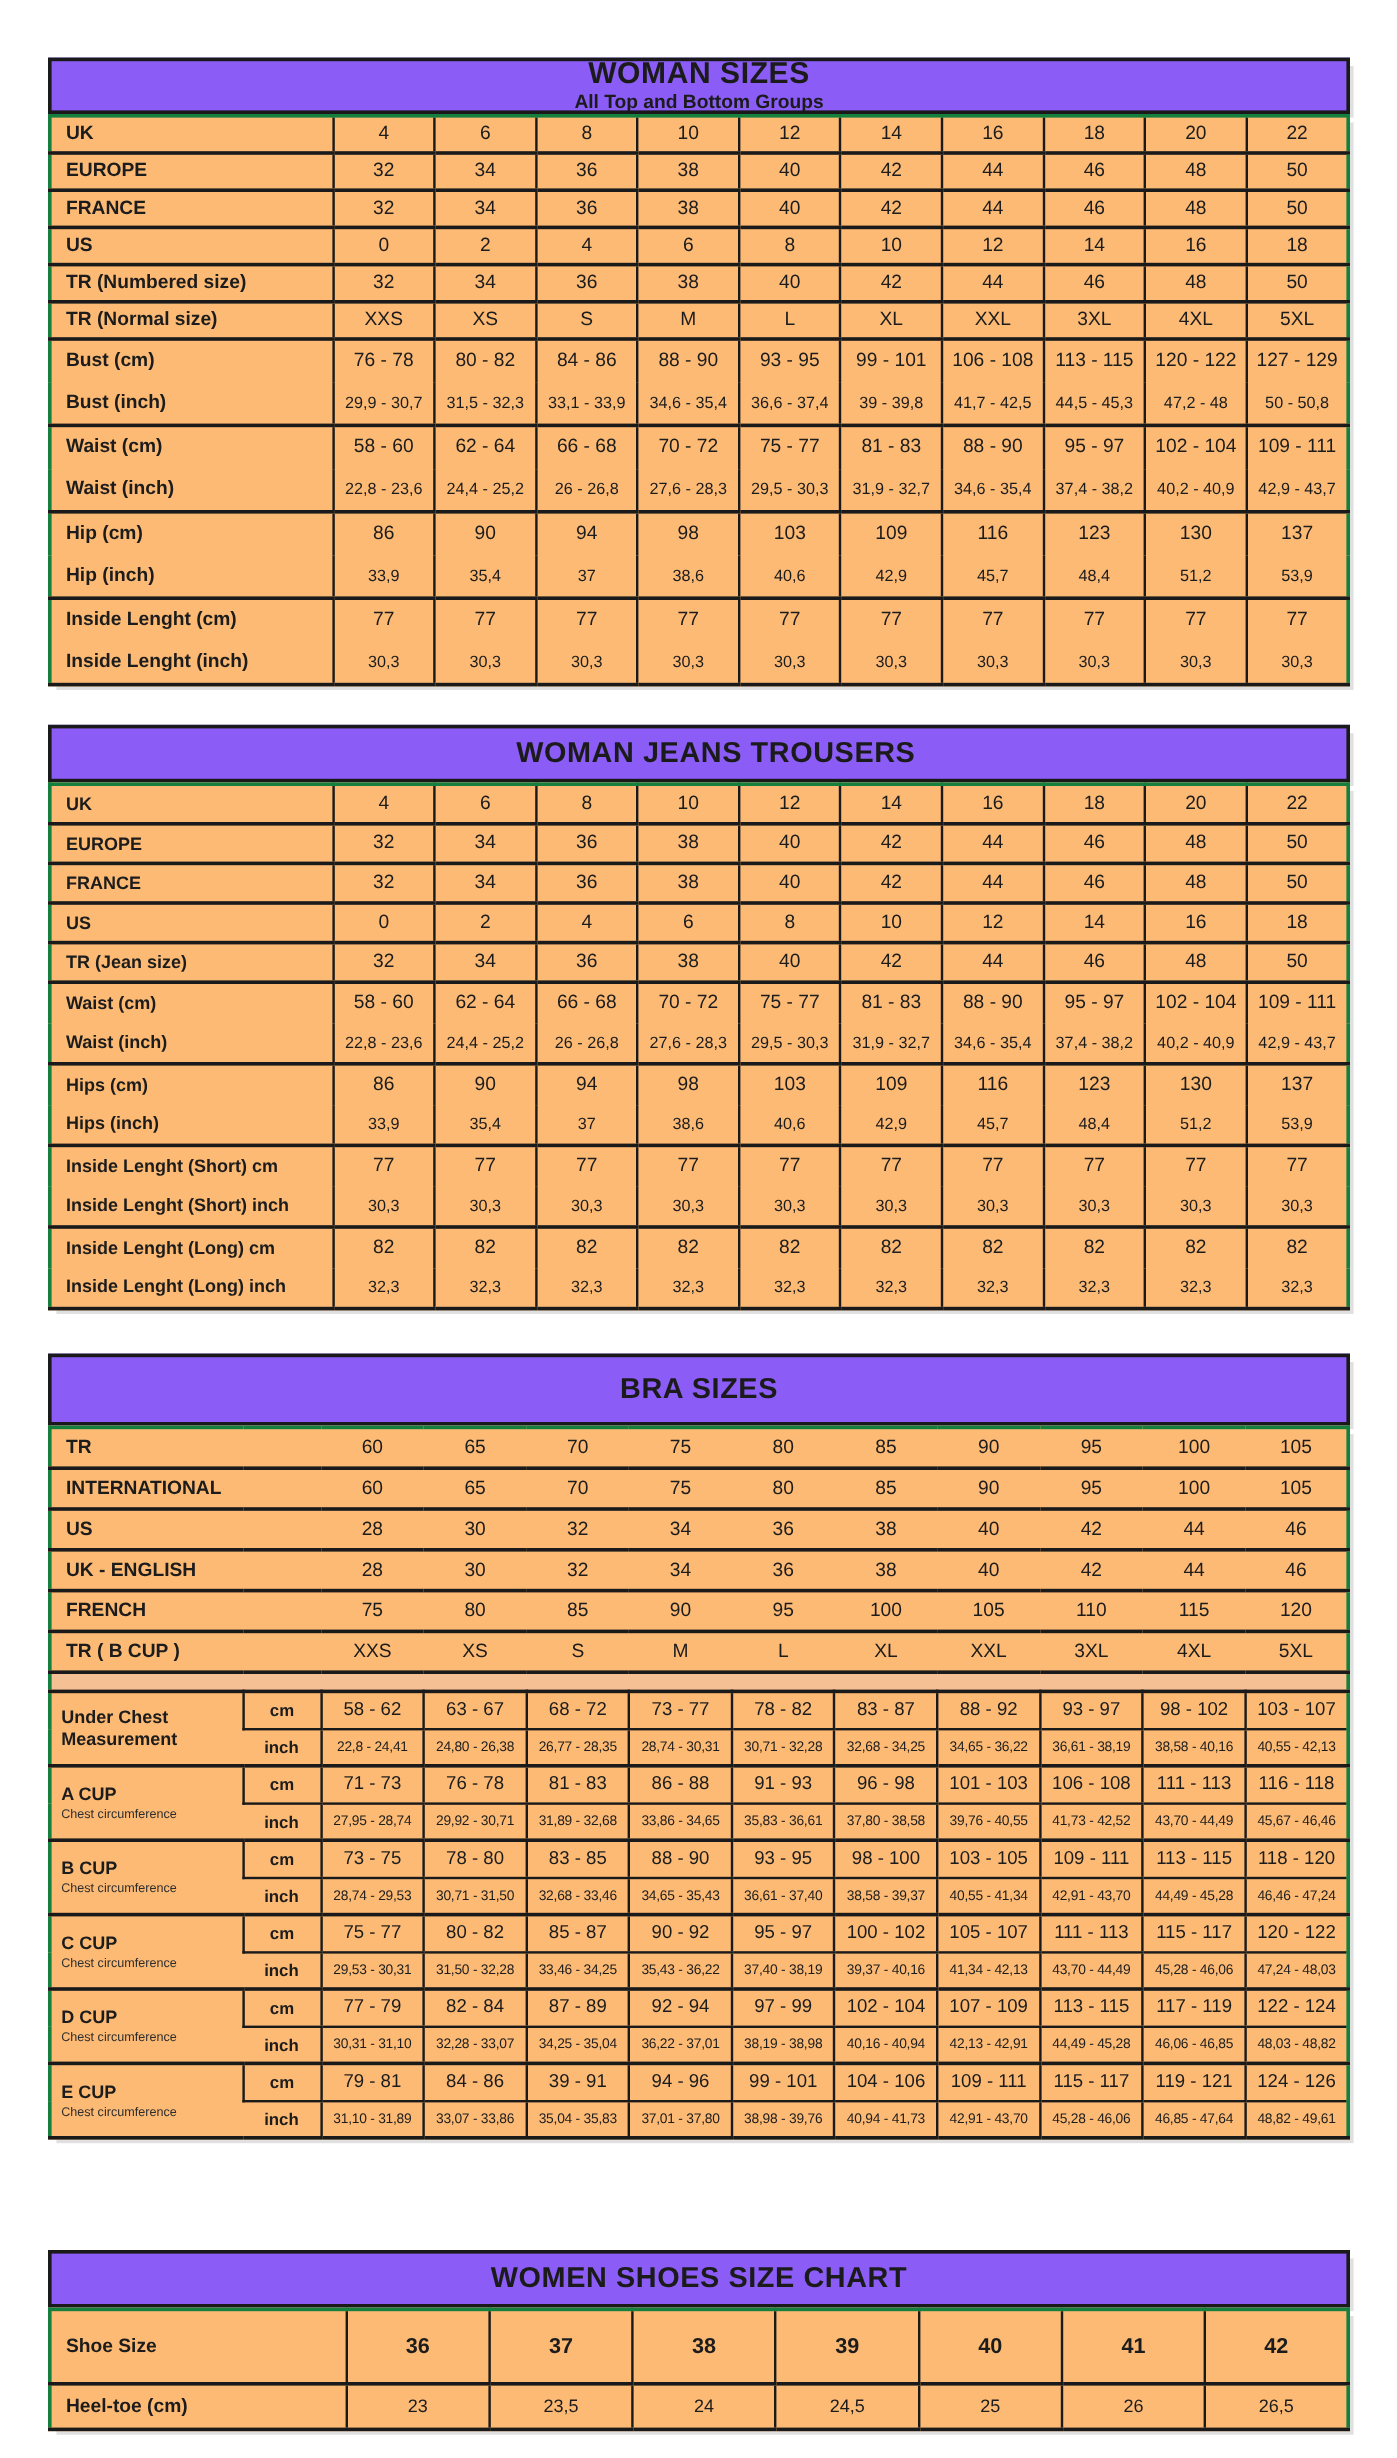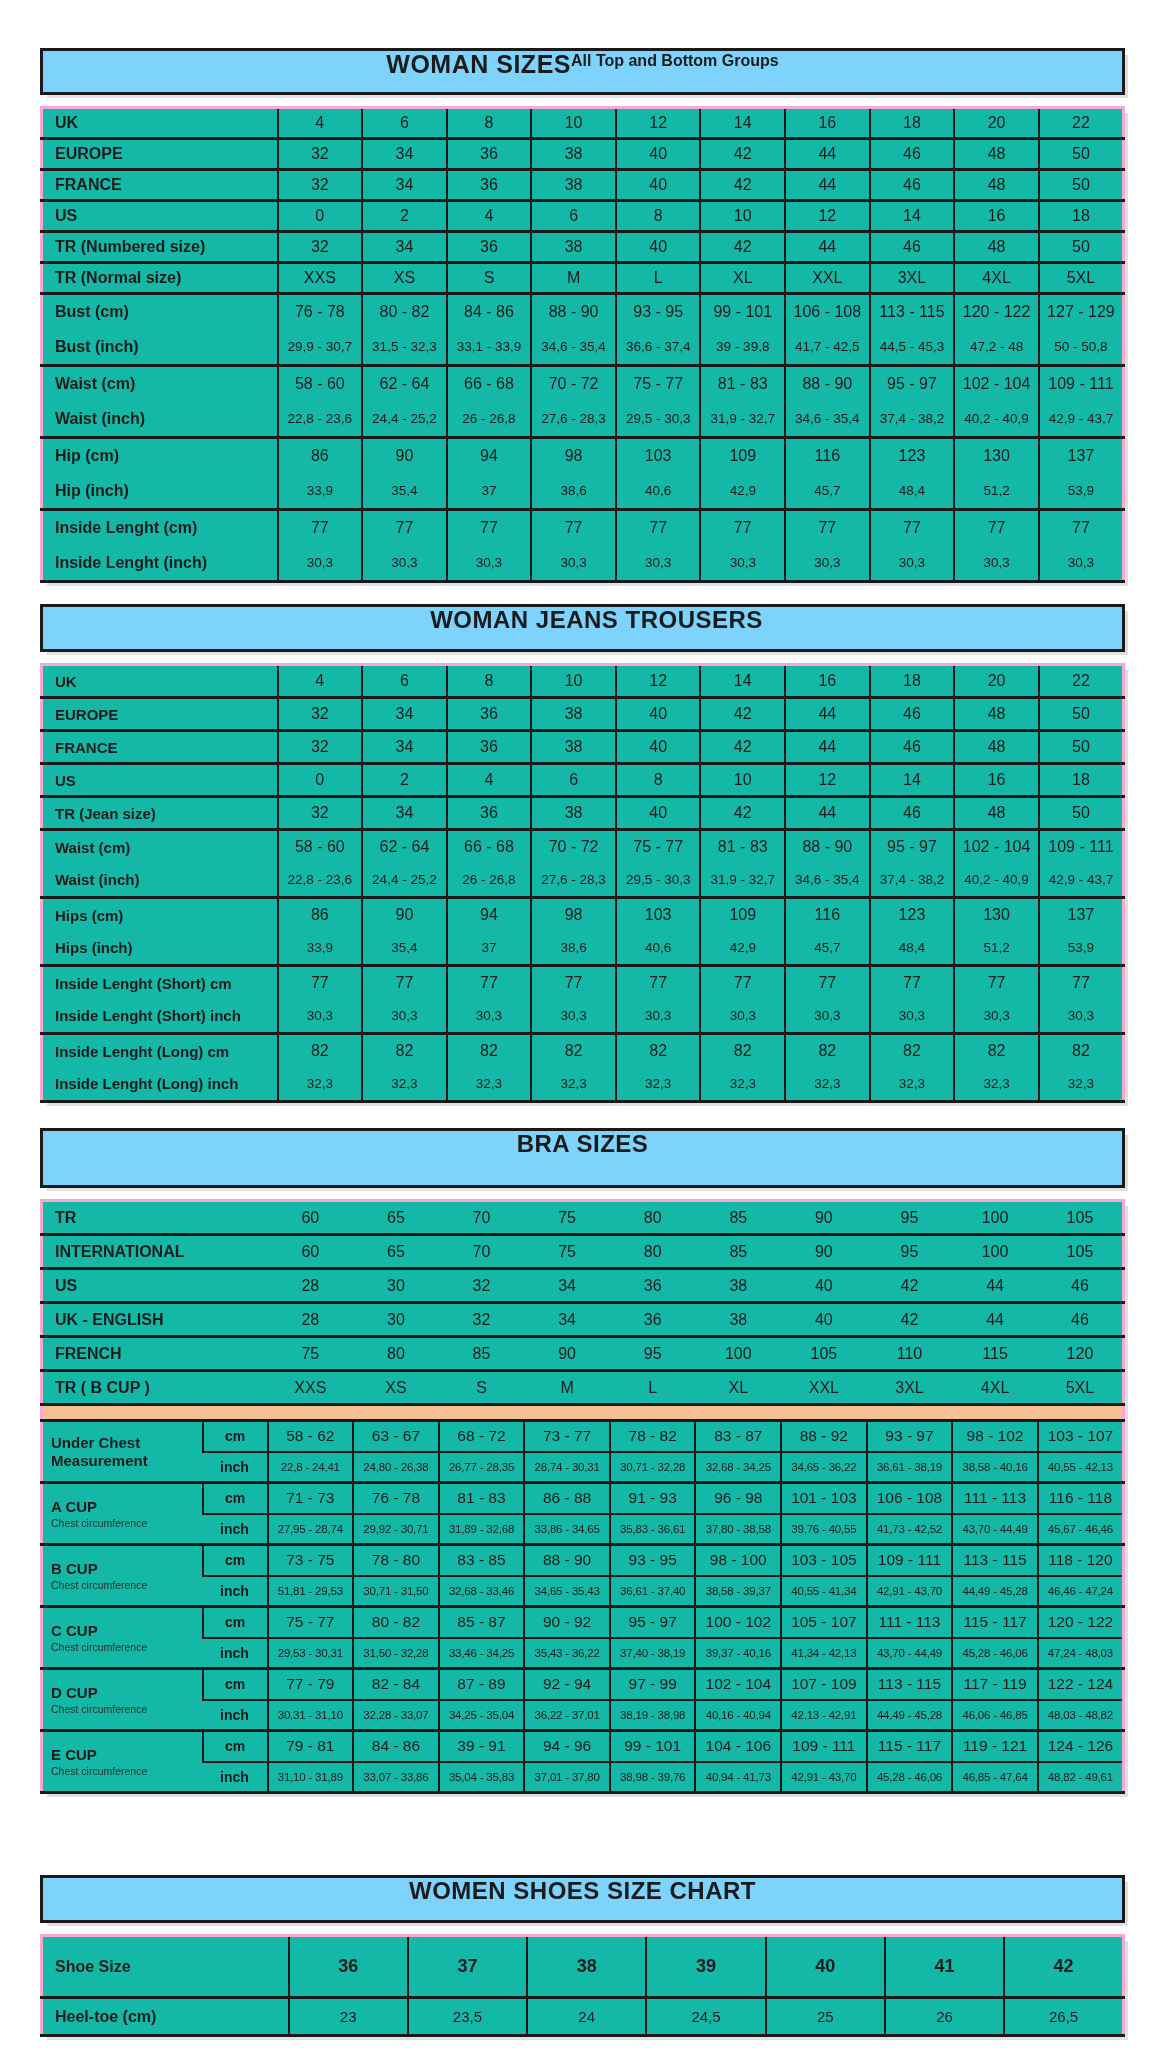--- a/index.html
+++ b/index.html
@@ -9,35 +9,35 @@
     font-family:"Liberation Sans", sans-serif; color:#1c1c1c;
     overflow:hidden;
   }
   .tblock { position:absolute; left:40px; width:1085px; }
   #t-woman { top:48px; }
   #t-jeans { top:604px; }
   #t-bra   { top:1128px; }
   #t-shoes { top:1830px; }
 
   .band {
-    background:#7dd3fc; border:3px solid #1a1a1a;
-    text-align:center; display:flex; justify-content:center;
+    background:#8b5cf6; border:3px solid #1a1a1a;
+    text-align:center; display:flex; flex-direction:column; justify-content:center;
     box-shadow:5px 5px 0 -2px rgba(0,0,0,0.12);
   }
   .band-title { font-weight:bold; font-size:25px; letter-spacing:0.5px; color:#1b1b1b; line-height:1.1; }
   .band-sub   { font-weight:bold; font-size:16px; color:#1b1b1b; margin-top:1px; }
   #t-woman .band { height:47px; }
   #t-jeans .band { height:48px;padding-left:28px; }
   #t-bra   .band { height:60px; }
   #t-shoes .band { height:48px;margin-top:45px; }
   #t-jeans .band-title, #t-bra .band-title, #t-shoes .band-title { font-size:24px; }
 
   table.grid {
     border-collapse:collapse; table-layout:fixed; width:100%;
-    margin-top:11px; border:3px solid #f9a8d4; background:#14b8a6;
+    margin-top:0; border:3px solid #15803d; background:#fdba74;
     box-shadow:5px 5px 0 -2px rgba(0,0,0,0.12);
   }
   td { border-left:2px solid #1a1a1a; text-align:center; vertical-align:middle; padding:0 2px; overflow:hidden; white-space:nowrap; }
   td:first-child { border-left:none; }
   tr.gend > td, td.gbot { border-bottom:3px solid #1a1a1a; }
   td.cut { border-bottom:2px solid #1a1a1a; }
 
   td.label { text-align:left; padding-left:12px; font-weight:bold; font-size:16px; white-space:nowrap; }
   #t-jeans td.label { font-size:15px; }
   td.val  { font-size:16px; }
@@ -608,21 +608,21 @@
           <td class="mval cut">88 - 90</td>
           <td class="mval cut">93 - 95</td>
           <td class="mval cut">98 - 100</td>
           <td class="mval cut">103 - 105</td>
           <td class="mval cut">109 - 111</td>
           <td class="mval cut">113 - 115</td>
           <td class="mval cut">118 - 120</td>
         </tr>
         <tr class="m gend">
           <td class="unit">inch</td>
-          <td class="mval sm">51,81 - 29,53</td>
+          <td class="mval sm">28,74 - 29,53</td>
           <td class="mval sm">30,71 - 31,50</td>
           <td class="mval sm">32,68 - 33,46</td>
           <td class="mval sm">34,65 - 35,43</td>
           <td class="mval sm">36,61 - 37,40</td>
           <td class="mval sm">38,58 - 39,37</td>
           <td class="mval sm">40,55 - 41,34</td>
           <td class="mval sm">42,91 - 43,70</td>
           <td class="mval sm">44,49 - 45,28</td>
           <td class="mval sm">46,46 - 47,24</td>
         </tr>

